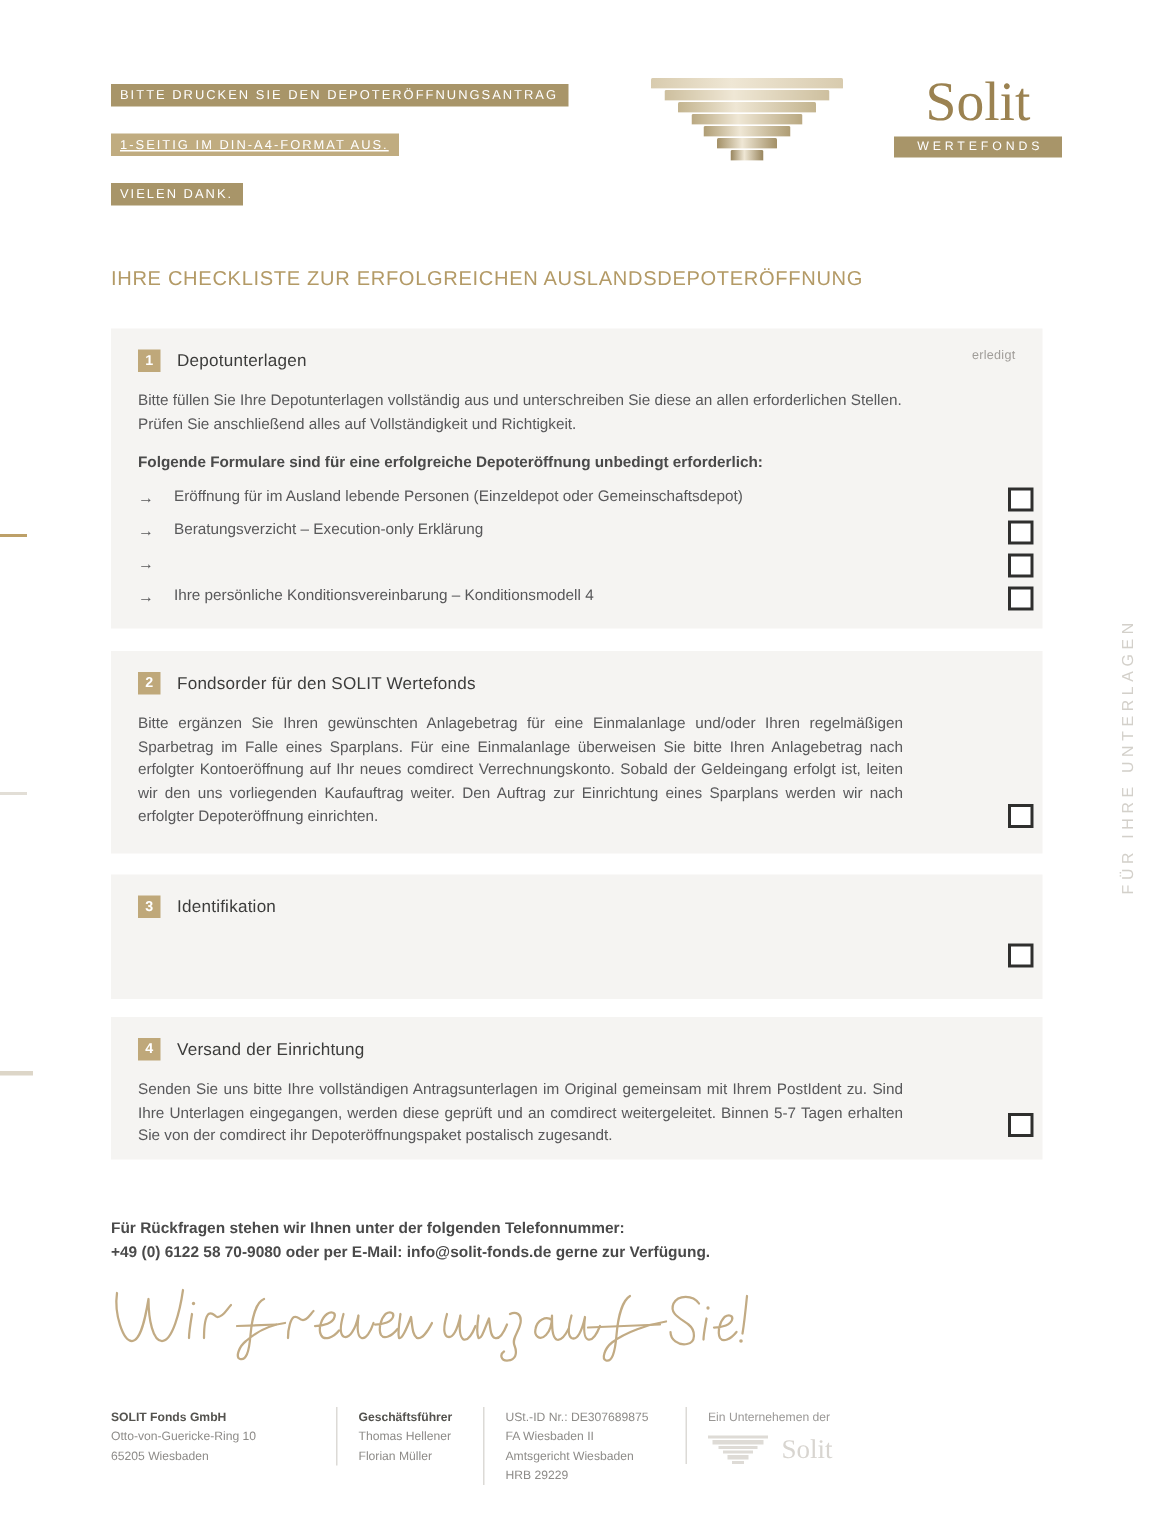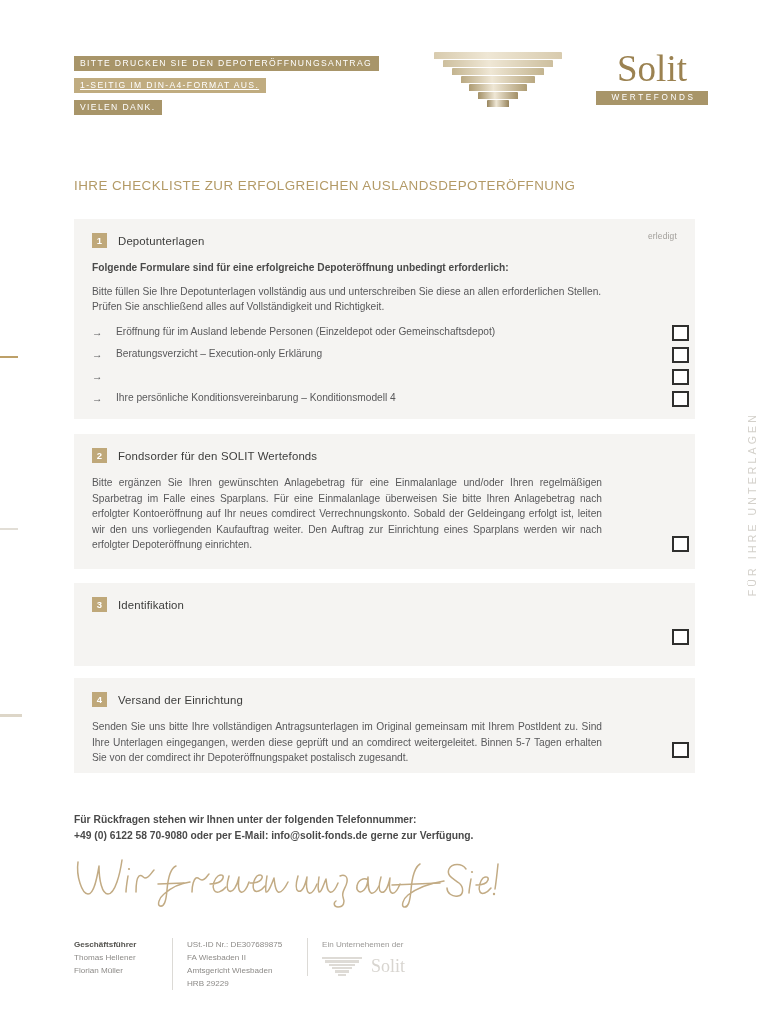--- a/index.html
+++ b/index.html
@@ -37,21 +37,21 @@
     width: 770px;
     height: 140px;
   }
   .print-notice {
     position: absolute;
     left: 74px;
     top: 56px;
     display: flex;
     flex-direction: column;
     align-items: flex-start;
-    gap: 7px;
+    gap: 18px;
   }
   .print-notice span {
     display: inline-block;
     background: #a89569;
     color: #ffffff;
     font-size: 8.6px;
     letter-spacing: 1.35px;
     padding: 3px 7px 3px 6px;
     line-height: 1.05;
     white-space: nowrap;
@@ -297,22 +297,22 @@
 
   <div class="side-text">FÜR IHRE UNTERLAGEN</div>
 
   <div class="card" style="top:219px; height:200px;">
     <div class="card-inner">
       <div class="erledigt">erledigt</div>
       <div class="sec-head">
         <div class="badge">1</div>
         <div class="sec-title">Depotunterlagen</div>
       </div>
+      <p class="body-text">Bitte füllen Sie Ihre Depotunterlagen vollständig aus und unterschreiben Sie diese an allen erforderlichen Stellen. Prüfen Sie anschließend alles auf Vollständigkeit und Richtigkeit.</p>
       <p class="body-text lead-bold">Folgende Formulare sind für eine erfolgreiche Depoteröffnung unbedingt erforderlich:</p>
-      <p class="body-text">Bitte füllen Sie Ihre Depotunterlagen vollständig aus und unterschreiben Sie diese an allen erforderlichen Stellen. Prüfen Sie anschließend alles auf Vollständigkeit und Richtigkeit.</p>
       <ul class="arrow-list">
         <li class="arrow-item">
           <span class="arrow-glyph">→</span>
           <span>Eröffnung für im Ausland lebende Personen (Einzeldepot oder Gemeinschaftsdepot)</span>
         </li>
         <li class="arrow-item">
           <span class="arrow-glyph">→</span>
           <span>Beratungsverzicht – Execution-only Erklärung</span>
         </li>
         <li class="arrow-item">
@@ -411,20 +411,25 @@
 
         <path d="M404 33 C410 33, 415 31, 416 28 C417 25, 414 24, 411 26 C408 29, 406 36, 408 40 C410 43, 415 41, 419 36"></path>
 
         <path d="M426 12 C425 22, 424 31, 423 37"></path>
         <circle cx="422" cy="42" r="1.2" fill="#c2ab84" stroke="none"></circle>
       </g>
     </svg>
   </div>
 
   <div class="footer">
+    <div class="fcol c1">
+      <div class="strong">SOLIT Fonds GmbH</div>
+      <div>Otto-von-Guericke-Ring 10</div>
+      <div>65205 Wiesbaden</div>
+    </div>
     <div class="fcol c2">
       <div class="strong">Geschäftsführer</div>
       <div>Thomas Hellener</div>
       <div>Florian Müller</div>
     </div>
     <div class="fcol c4">
       <div>USt.-ID Nr.: DE307689875</div>
       <div>FA Wiesbaden II</div>
       <div>Amtsgericht Wiesbaden</div>
       <div>HRB 29229</div>

